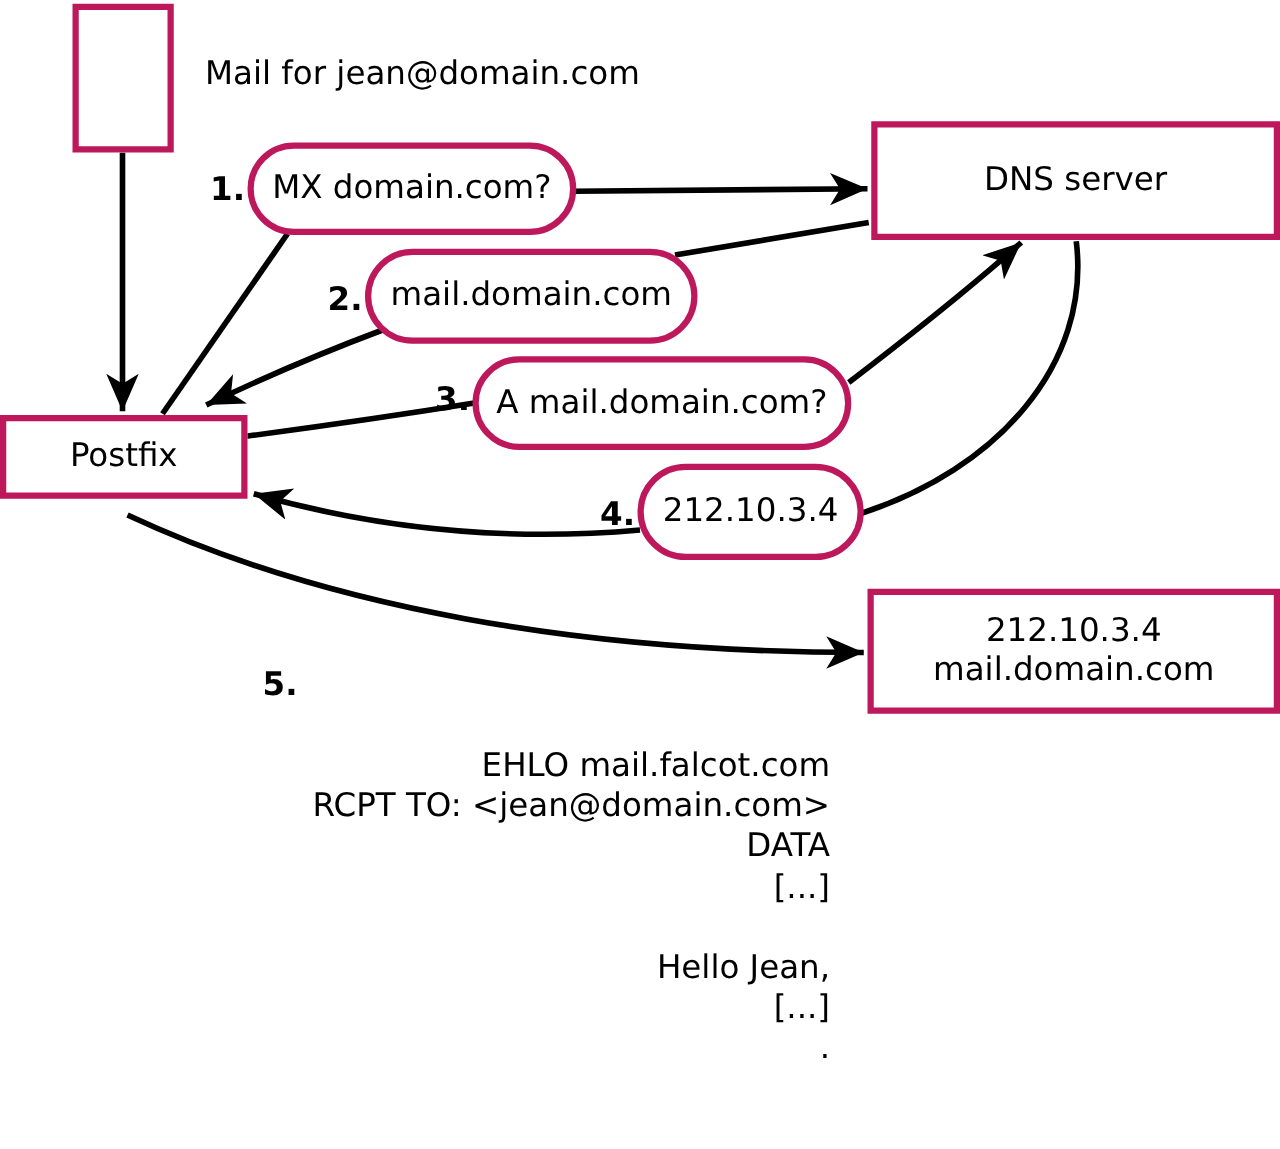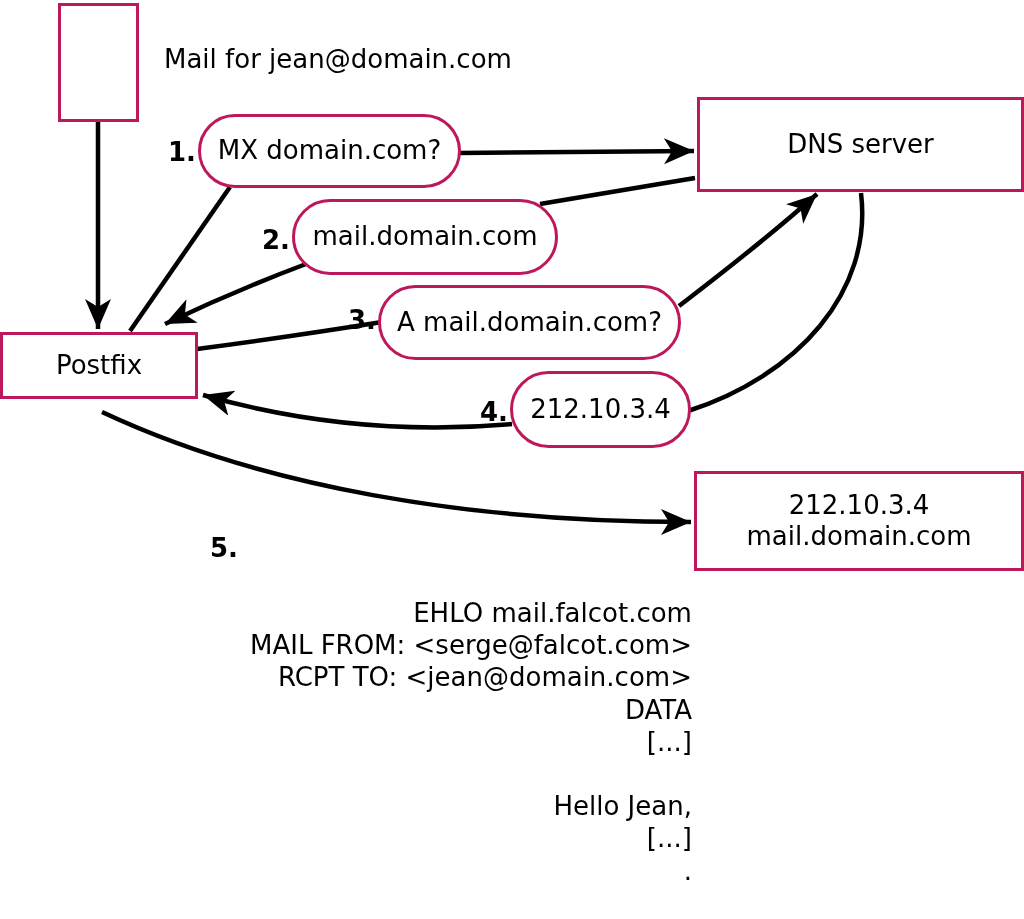--- a/index.html
+++ b/index.html
@@ -5,21 +5,21 @@
   html,body{margin:0;padding:0;background:#ffffff;}
   .canvas{
     position:relative;width:1024px;height:919px;background:#ffffff;
     font-family:"DejaVu Sans","Liberation Sans",sans-serif;color:#000;
     overflow:hidden;
     padding-left:32px;
   }
   svg.connectors{position:absolute;left:0;top:0;width:1024px;height:919px;}
   .node{
     position:absolute;box-sizing:border-box;background:#fff;
-    border:3px solid #be185d;display:flex;align-items:center;justify-content:center;
+    border:5px solid #be185d;display:flex;align-items:center;justify-content:center;
     text-align:center;font-size:26px;line-height:1.15;
   }
   .pill{border-radius:40px;}
   .envelope{border-radius:0;}
   .two-line{flex-direction:column;line-height:31px;}
   .step-num{
     position:absolute;font-weight:700;font-size:26px;
     width:46px;text-align:right;line-height:30px;
   }
   .free-label{position:absolute;font-size:26px;line-height:30px;white-space:nowrap;}
@@ -83,21 +83,20 @@
 
   <div class="step-num" style="left:150px;top:137px;">1.</div>
   <div class="step-num" style="left:244px;top:225px;">2.</div>
   <div class="step-num" style="left:330px;top:305px;">3.</div>
   <div class="step-num" style="left:462px;top:397px;">4.</div>
   <div class="step-num" style="left:192px;top:533px;">5.</div>
 
 
   <div class="smtp">
     <div class="smtp-line">EHLO mail.falcot.com</div>
-    <div class="smtp-line">MAIL FROM: &lt;serge@falcot.com&gt;</div>
     <div class="smtp-line">RCPT TO: &lt;jean@domain.com&gt;</div>
     <div class="smtp-line">DATA</div>
     <div class="smtp-line">[...]</div>
     <div class="smtp-line"></div>
     <div class="smtp-line">Hello Jean,</div>
     <div class="smtp-line">[...]</div>
     <div class="smtp-line">.</div>
   </div>
 
 </div>

